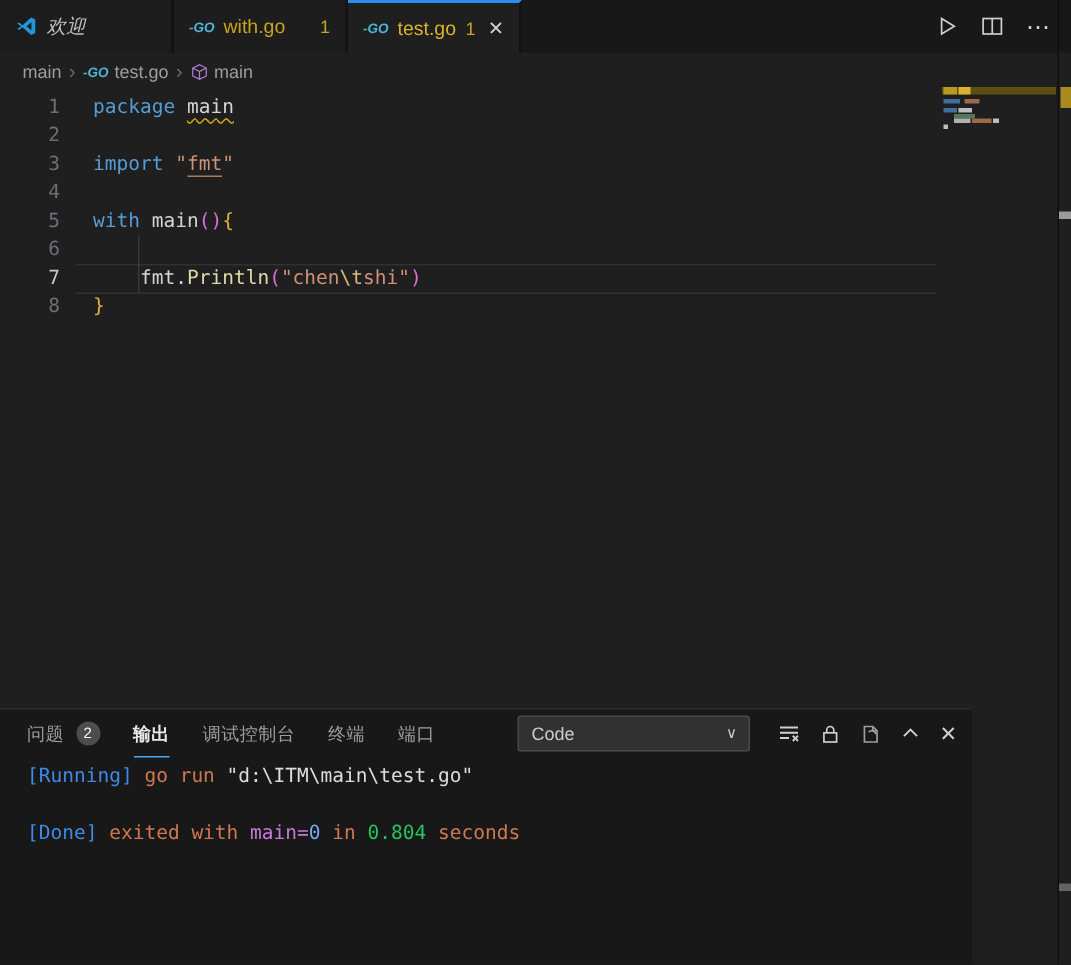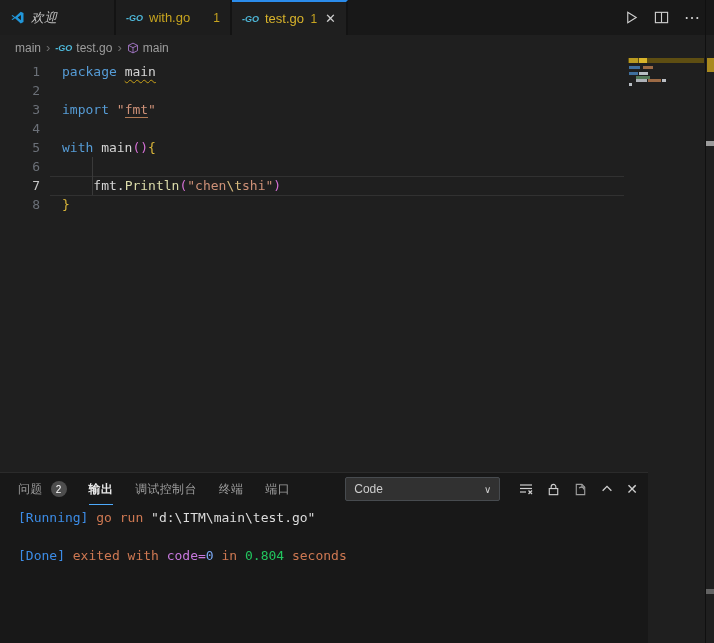--- a/index.html
+++ b/index.html
@@ -253,21 +253,21 @@
     </div>
   </div>
   <div class="output" id="output-lines">
       <div class="oline">
         <pre class=""><span class="lb">[Running]</span><span class="pl"> </span><span class="lo">go run</span><span class="pl"> </span><span class="lw">"d:\ITM\main\test.go"</span></pre>
       </div>
       <div class="oline">
         <pre class=""></pre>
       </div>
       <div class="oline">
-        <pre class=""><span class="lb">[Done]</span><span class="pl"> </span><span class="lo">exited with</span><span class="pl"> </span><span class="lm">code=</span><span class="lnb">0</span><span class="pl"> </span><span class="lo">in</span><span class="pl"> </span><span class="lg">0.804</span><span class="pl"> </span><span class="lo">seconds</span></pre>
+        <pre class=""><span class="lb">[Done]</span><span class="pl"> </span><span class="lo">exited with</span><span class="pl"> </span><span class="lm">main=</span><span class="lnb">0</span><span class="pl"> </span><span class="lo">in</span><span class="pl"> </span><span class="lg">0.804</span><span class="pl"> </span><span class="lo">seconds</span></pre>
       </div>
     </div>
 </div>
 
 <div class="v-border"></div>
 <div class="ruler-warn"></div>
 <div class="ruler-cur"></div>
 <div class="ruler-panel"></div>
 
 </body></html>

